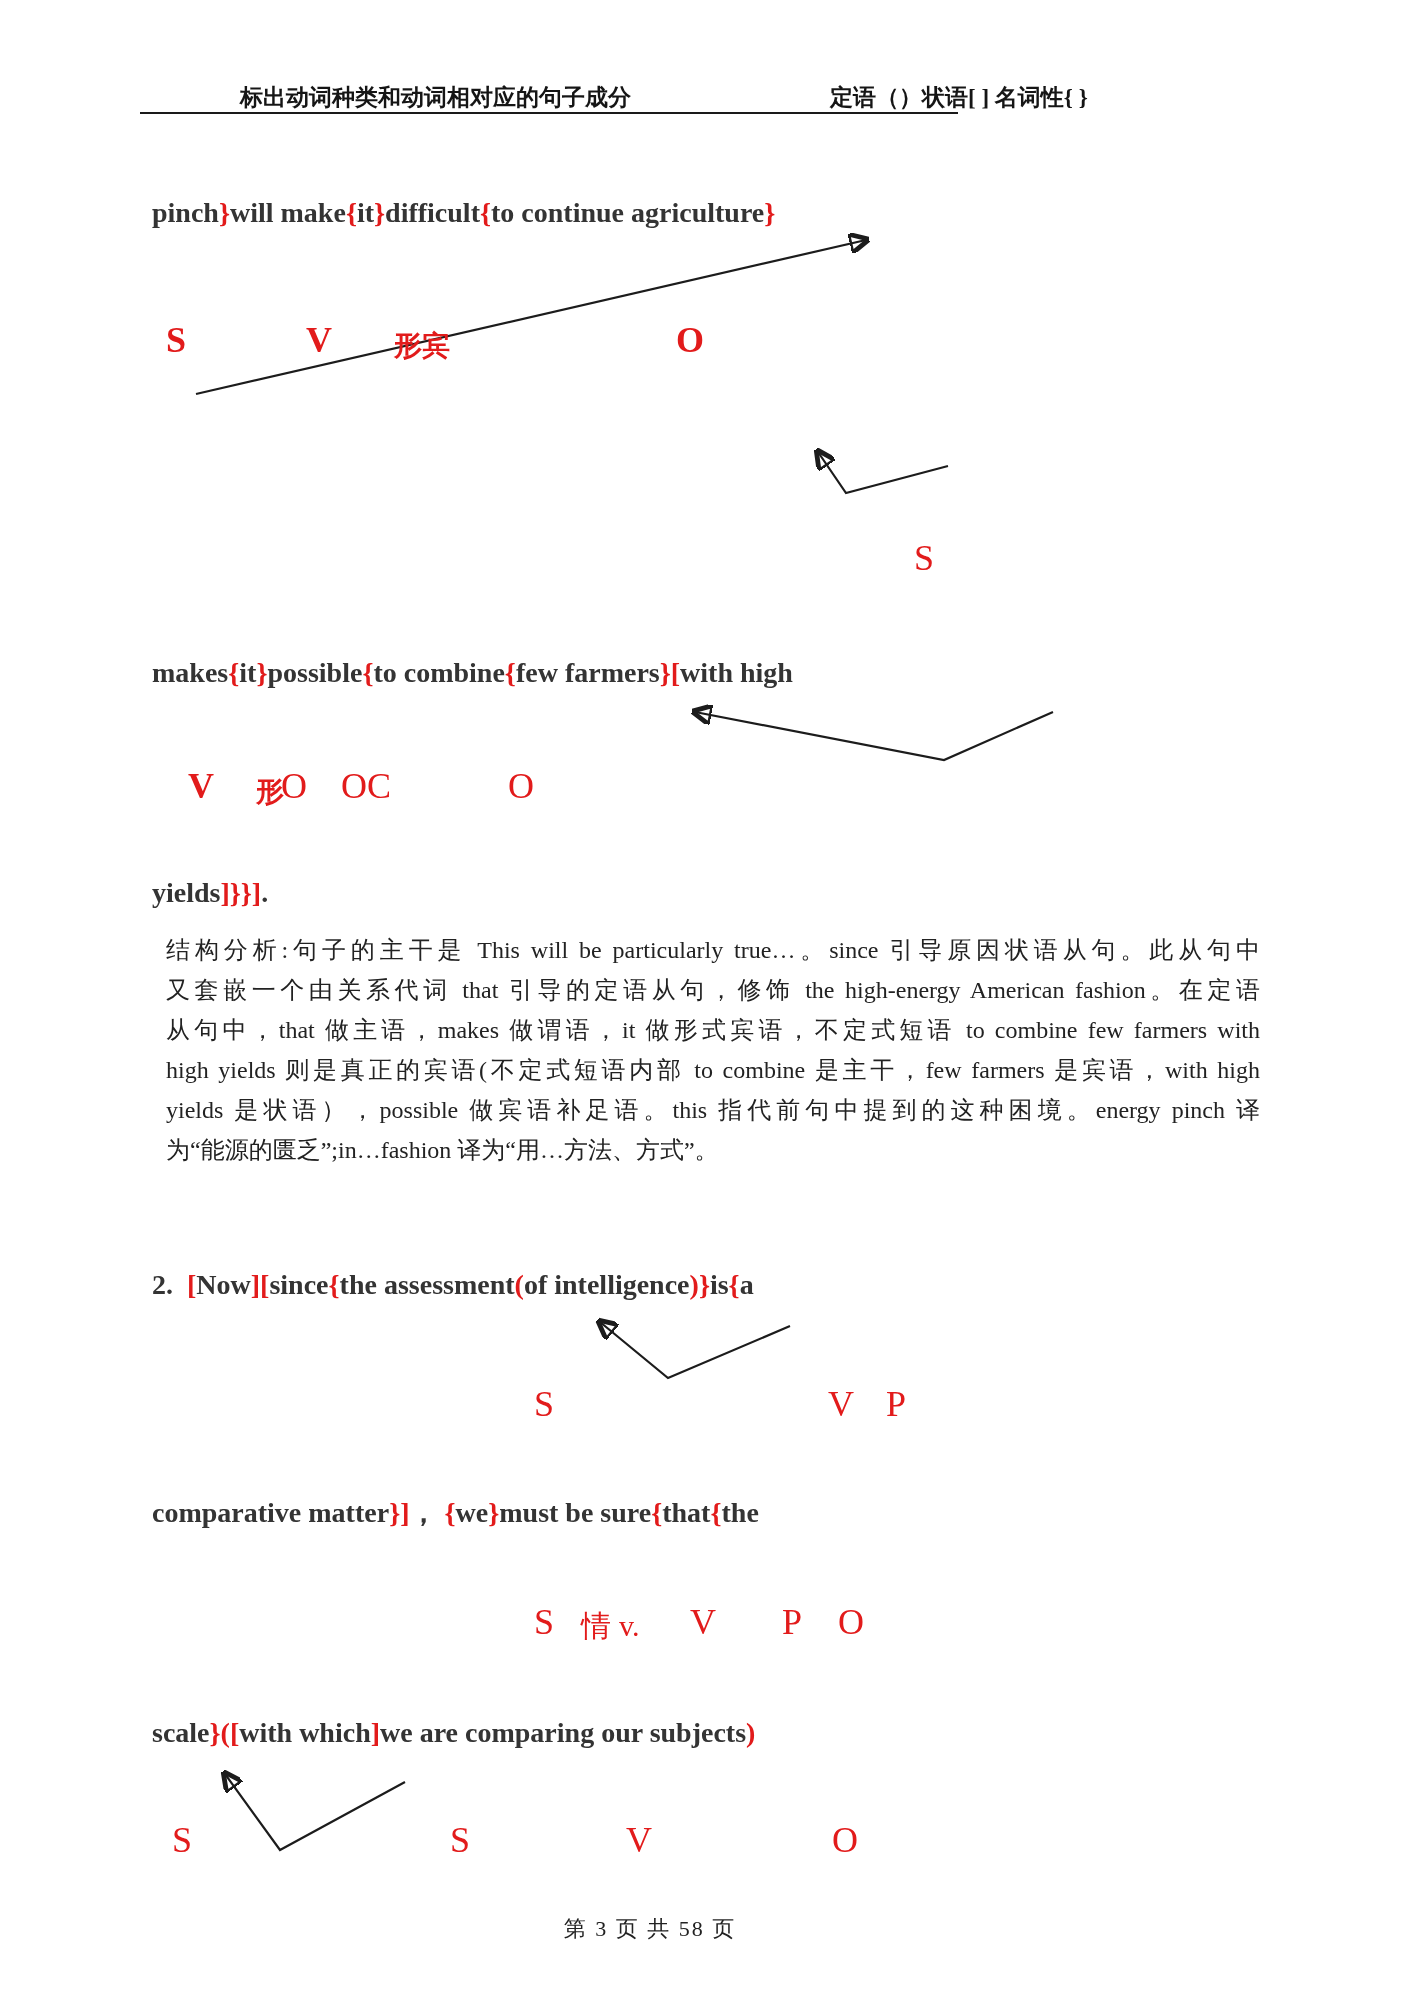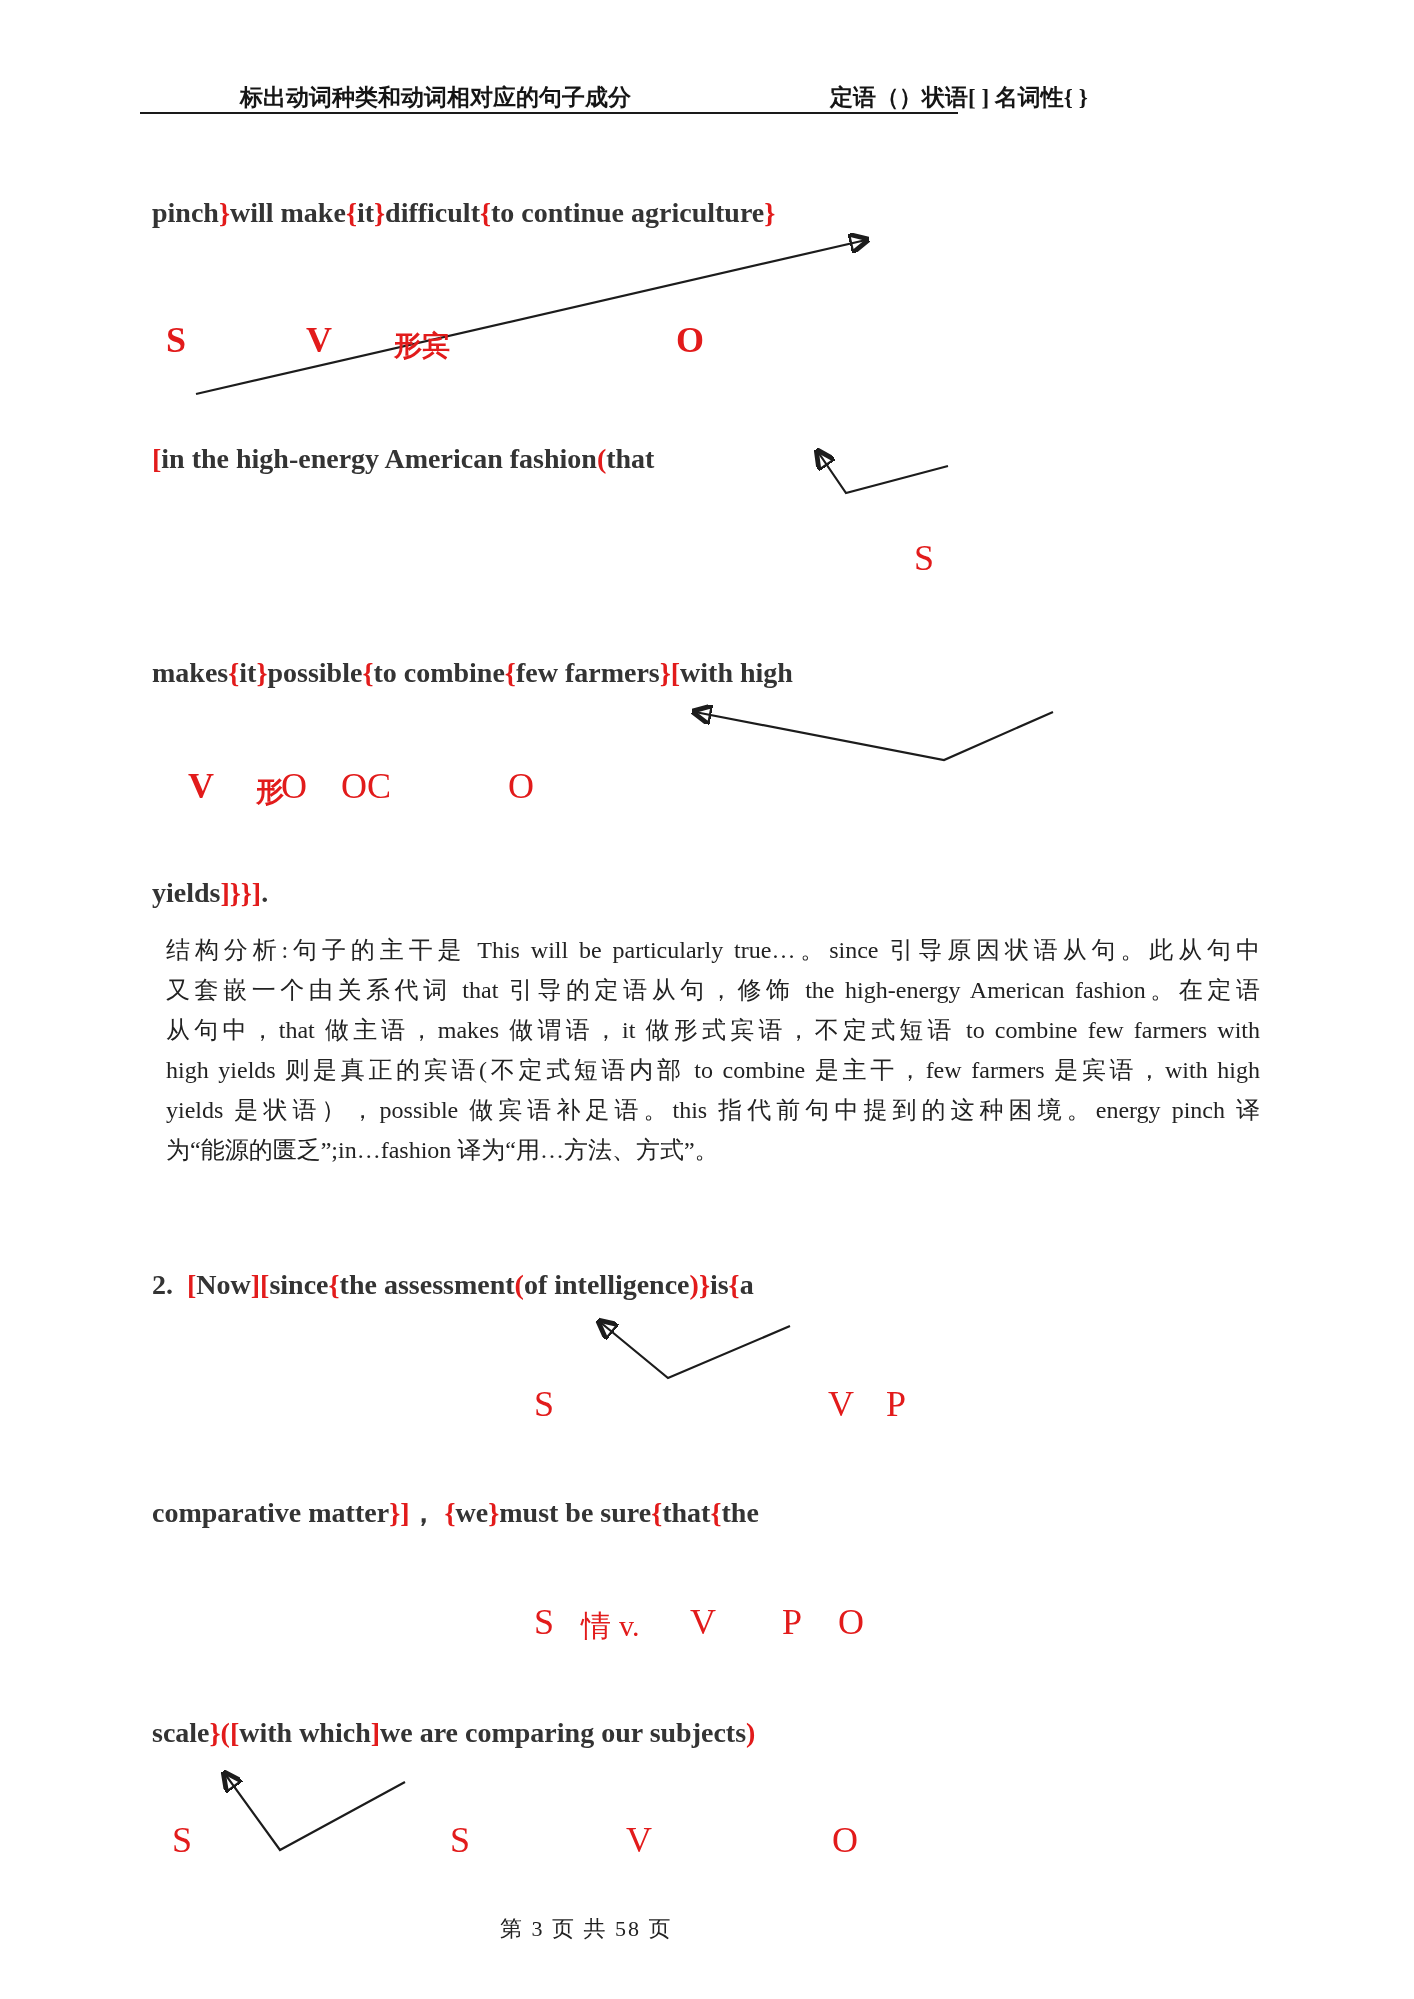--- a/index.html
+++ b/index.html
@@ -12,21 +12,21 @@
   .bline{position:absolute;left:152px;font-size:28px;font-weight:bold;color:#343434;
          white-space:nowrap;line-height:46px;}
   .bline .red{color:var(--red,#e21b1b);}
   .lbl{position:absolute;color:var(--red,#e21b1b);font-size:36px;line-height:44px;white-space:nowrap;}
   .lbl.b{font-weight:bold;}
   .lbl.cjk{font-size:28px;line-height:40px;font-weight:bold;}
   .lbl.sm{font-size:30px;line-height:40px;}
   .para{position:absolute;left:166px;top:930px;width:1094px;color:#222222;}
   .pline{height:40px;line-height:40px;font-size:24px;white-space:nowrap;}
   .pline.just{text-align:justify;text-align-last:justify;white-space:normal;height:40px;overflow:hidden;}
-  .footer{position:absolute;left:500px;top:1914px;width:300px;text-align:left;
+  .footer{position:absolute;left:500px;top:1914px;width:300px;text-align:center;
           font-size:22px;color:#222222;letter-spacing:2px;white-space:nowrap;}
 </style>
 </head>
 <body>
 
 <div class="page">
 
   <div class="hdr" style="left:240px;top:82px">标出动词种类和动词相对应的句子成分</div>
   <div class="hdr" style="left:830px;top:82px">定语（）状语[ ] 名词性{ }</div>
   <div class="hdr-rule"></div>
@@ -38,21 +38,20 @@
       </marker>
     </defs>
     <path d="M196,394 L866,240" marker-end="url(#ah)"></path>
     <path d="M948,466 L846,493 L818,452" marker-end="url(#ah)"></path>
     <path d="M1053,712 L944,760 L695,712" marker-end="url(#ah)"></path>
     <path d="M790,1326 L668,1378 L600,1322" marker-end="url(#ah)"></path>
     <path d="M405,1782 L280,1850 L225,1774" marker-end="url(#ah)"></path>
   </svg>
 
   <div class="bline" style="top:190px"><span>pinch</span><span class="red">}</span><span>will make</span><span class="red">{</span><span>it</span><span class="red">}</span><span>difficult</span><span class="red">{</span><span>to continue agriculture</span><span class="red">}</span></div>
-  <div class="bline" style="top:436px"><span class="red">[</span><span>in the high-energy American fashion</span><span class="red">(</span><span>that</span></div>
   <div class="bline" style="top:650px"><span>makes</span><span class="red">{</span><span>it</span><span class="red">}</span><span>possible</span><span class="red">{</span><span>to combine</span><span class="red">{</span><span>few farmers</span><span class="red">}</span><span class="red">[</span><span>with high</span></div>
   <div class="bline" style="top:870px"><span>yields</span><span class="red">]}}]</span><span>.</span></div>
   <div class="bline" style="top:1262px"><span>2.&nbsp;&nbsp;</span><span class="red">[</span><span>Now</span><span class="red">][</span><span>since</span><span class="red">{</span><span>the assessment</span><span class="red">(</span><span>of intelligence</span><span class="red">)</span><span class="red">}</span><span>is</span><span class="red">{</span><span>a</span></div>
   <div class="bline" style="top:1490px"><span>comparative matter</span><span class="red">}]</span><span>，&nbsp;</span><span class="red">{</span><span>we</span><span class="red">}</span><span>must be sure</span><span class="red">{</span><span>that</span><span class="red">{</span><span>the</span></div>
   <div class="bline" style="top:1710px"><span>scale</span><span class="red">}</span><span class="red">(</span><span class="red">[</span><span>with which</span><span class="red">]</span><span>we are comparing our subjects</span><span class="red">)</span></div>
 
   <span class="lbl b" style="left:166px;top:318px">S</span>
   <span class="lbl b" style="left:306px;top:318px">V</span>
   <span class="lbl cjk" style="left:394px;top:326px">形宾</span>
   <span class="lbl b" style="left:676px;top:318px">O</span>

